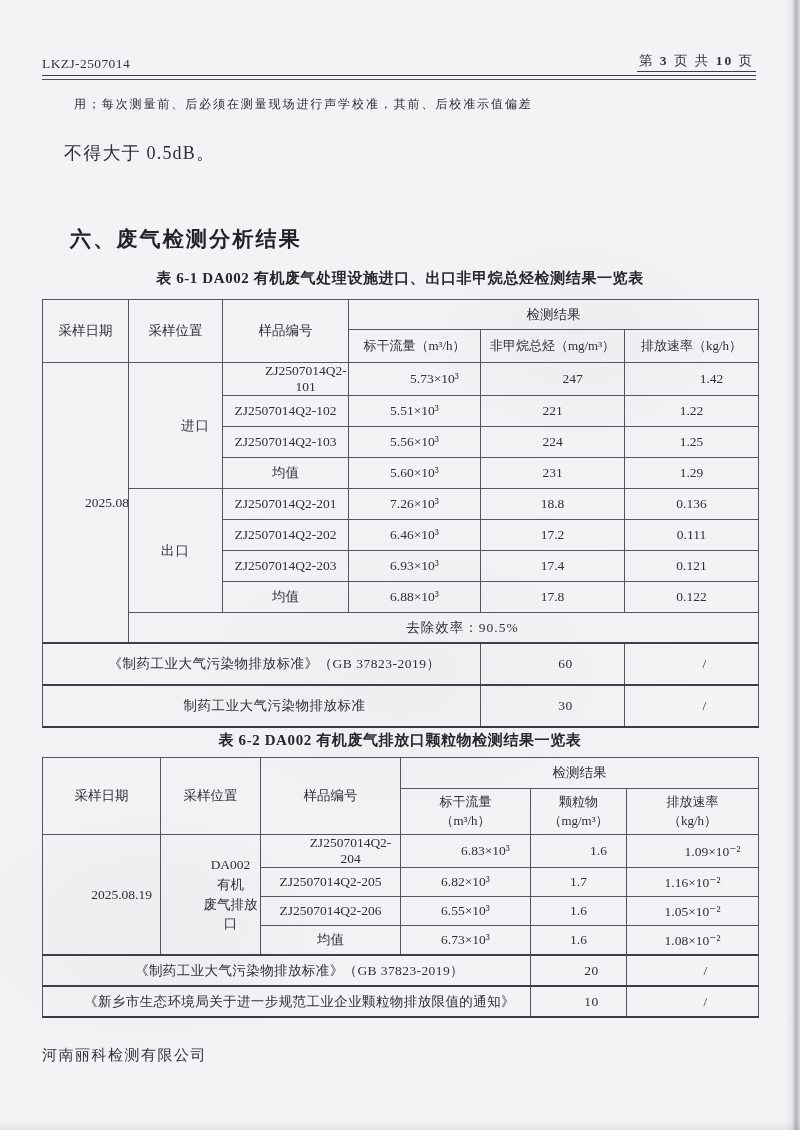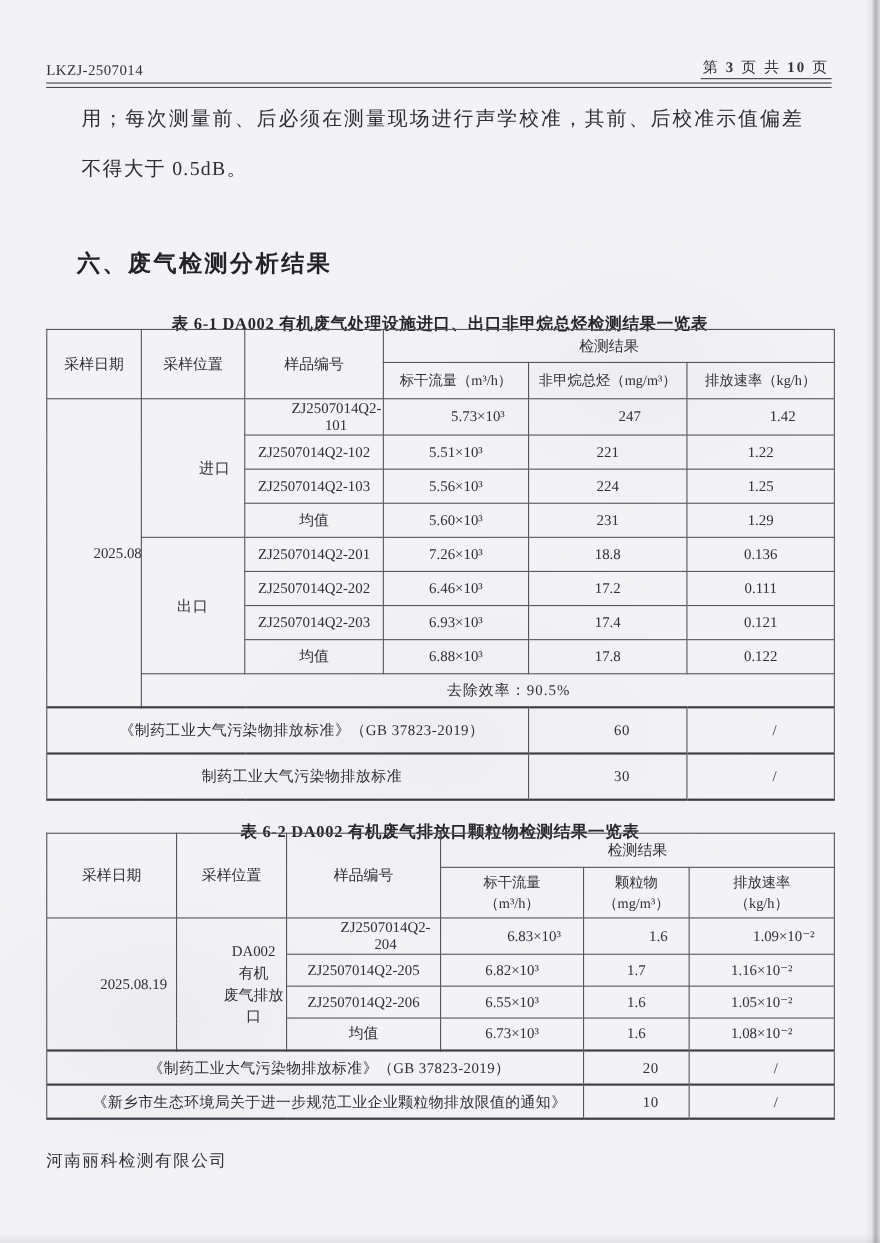--- a/index.html
+++ b/index.html
@@ -25,25 +25,25 @@
     position:absolute;left:0;bottom:0;width:100%;height:8px;
     background:linear-gradient(to bottom, rgba(110,108,116,0) 0%, rgba(110,108,116,0.12) 100%);
   }
   
   .hdr{position:absolute;left:42px;right:44px;top:52px;display:flex;justify-content:space-between;align-items:flex-end;font-size:13.5px;color:#33333b;}
   .hdr-left{letter-spacing:0.4px;}
   .hdr-right{letter-spacing:2px;border-bottom:1.4px solid #3c3c44;padding:0 2px 1px 2px;}
   .hdr-right b{font-weight:bold;}
   .rule{position:absolute;left:42px;right:44px;top:75px;height:3px;border-top:1.8px solid #3a3a42;border-bottom:1.1px solid #4a4a52;}
   
-  .p1{position:absolute;left:74px;top:96px;font-size:18px;letter-spacing:1.9px;white-space:nowrap;}
-  .p2{position:absolute;left:74px;top:141px;font-size:18px;letter-spacing:1.2px;}
+  .p1{position:absolute;left:74px;top:96px;font-size:12px;letter-spacing:1.9px;white-space:nowrap;}
+  .p2{position:absolute;left:64px;top:141px;font-size:18px;letter-spacing:1.2px;}
   .p3{position:absolute;left:114px;top:187px;font-size:18px;letter-spacing:1.4px;}
   .heading{position:absolute;left:70px;top:225px;font-size:21px;font-weight:bold;letter-spacing:2.2px;color:#222229;}
-  .tbl-title{position:absolute;left:42px;width:716px;text-align:center;font-size:15px;font-weight:bold;letter-spacing:0.6px;color:#26262d;margin-top:16px;}
+  .tbl-title{position:absolute;left:42px;width:716px;text-align:center;font-size:15px;font-weight:bold;letter-spacing:0.6px;color:#26262d;}
   #t1-title{top:269px;}
   #t2-title{top:731px;}
   
   table.rpt{position:absolute;left:42px;width:716px;border-collapse:collapse;table-layout:fixed;
     font-size:13.5px;color:#2f2f36;}
   #t1{top:299px;}
   #t2{top:757px;}
   table.rpt td{border:1px solid #55555d;text-align:center;vertical-align:middle;padding:0 2px;overflow:hidden;}
   table.rpt{border:1.8px solid #3a3a42;}
   table.rpt tr.bottom-thick td{border-bottom:2.2px solid #3a3a42;}

